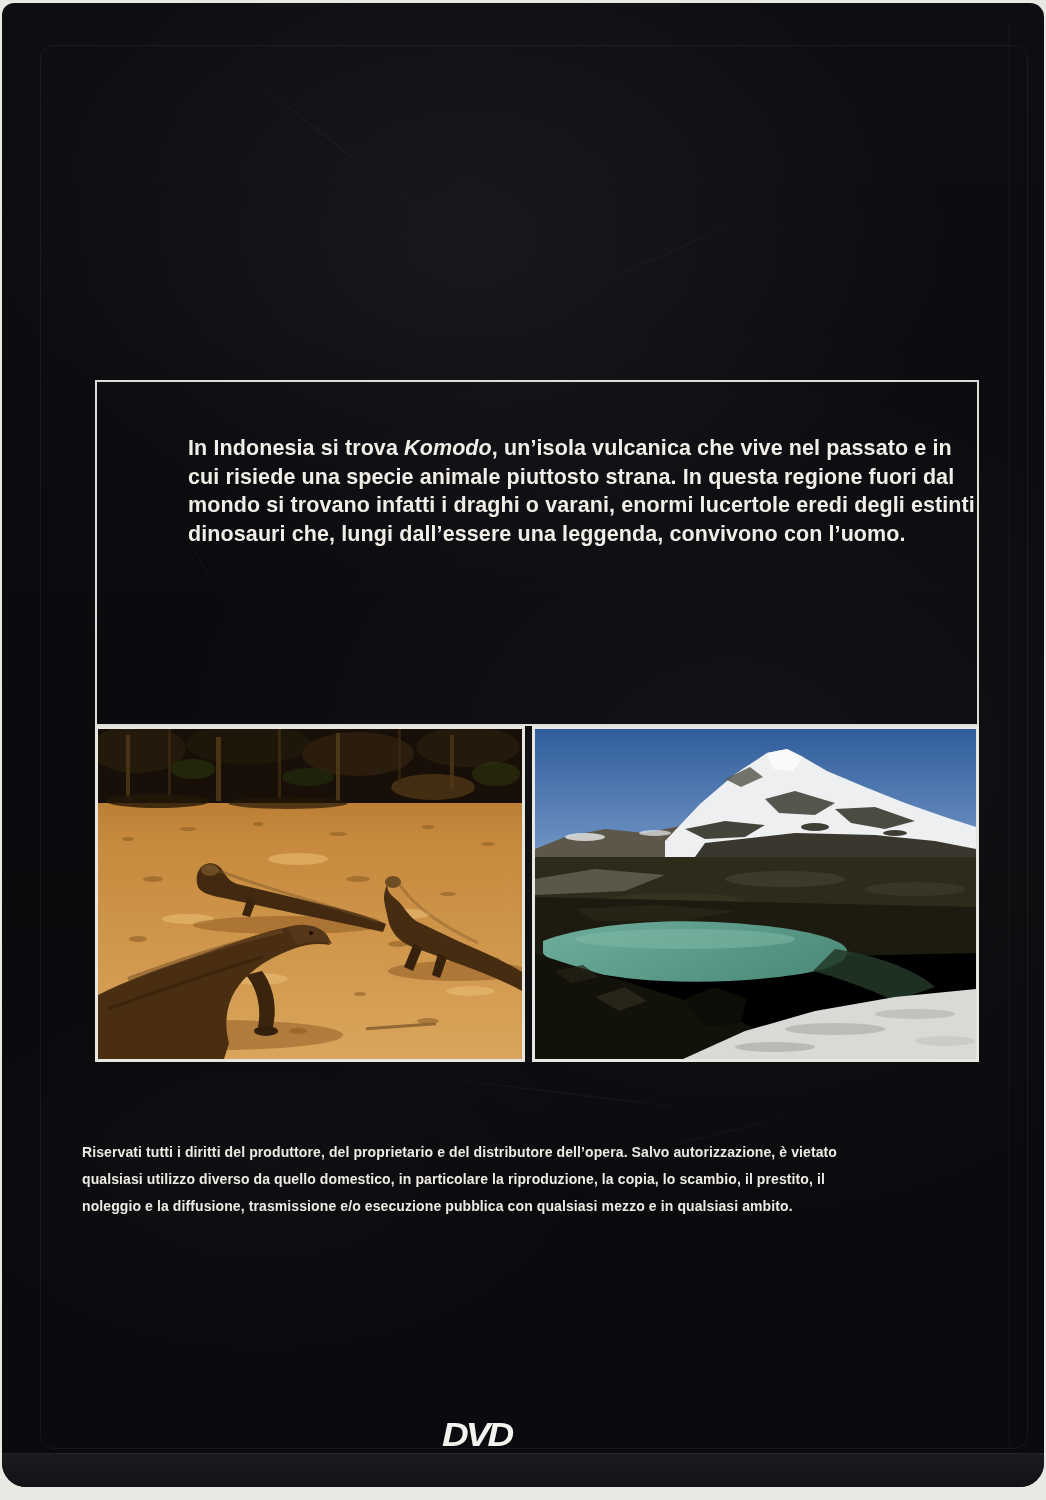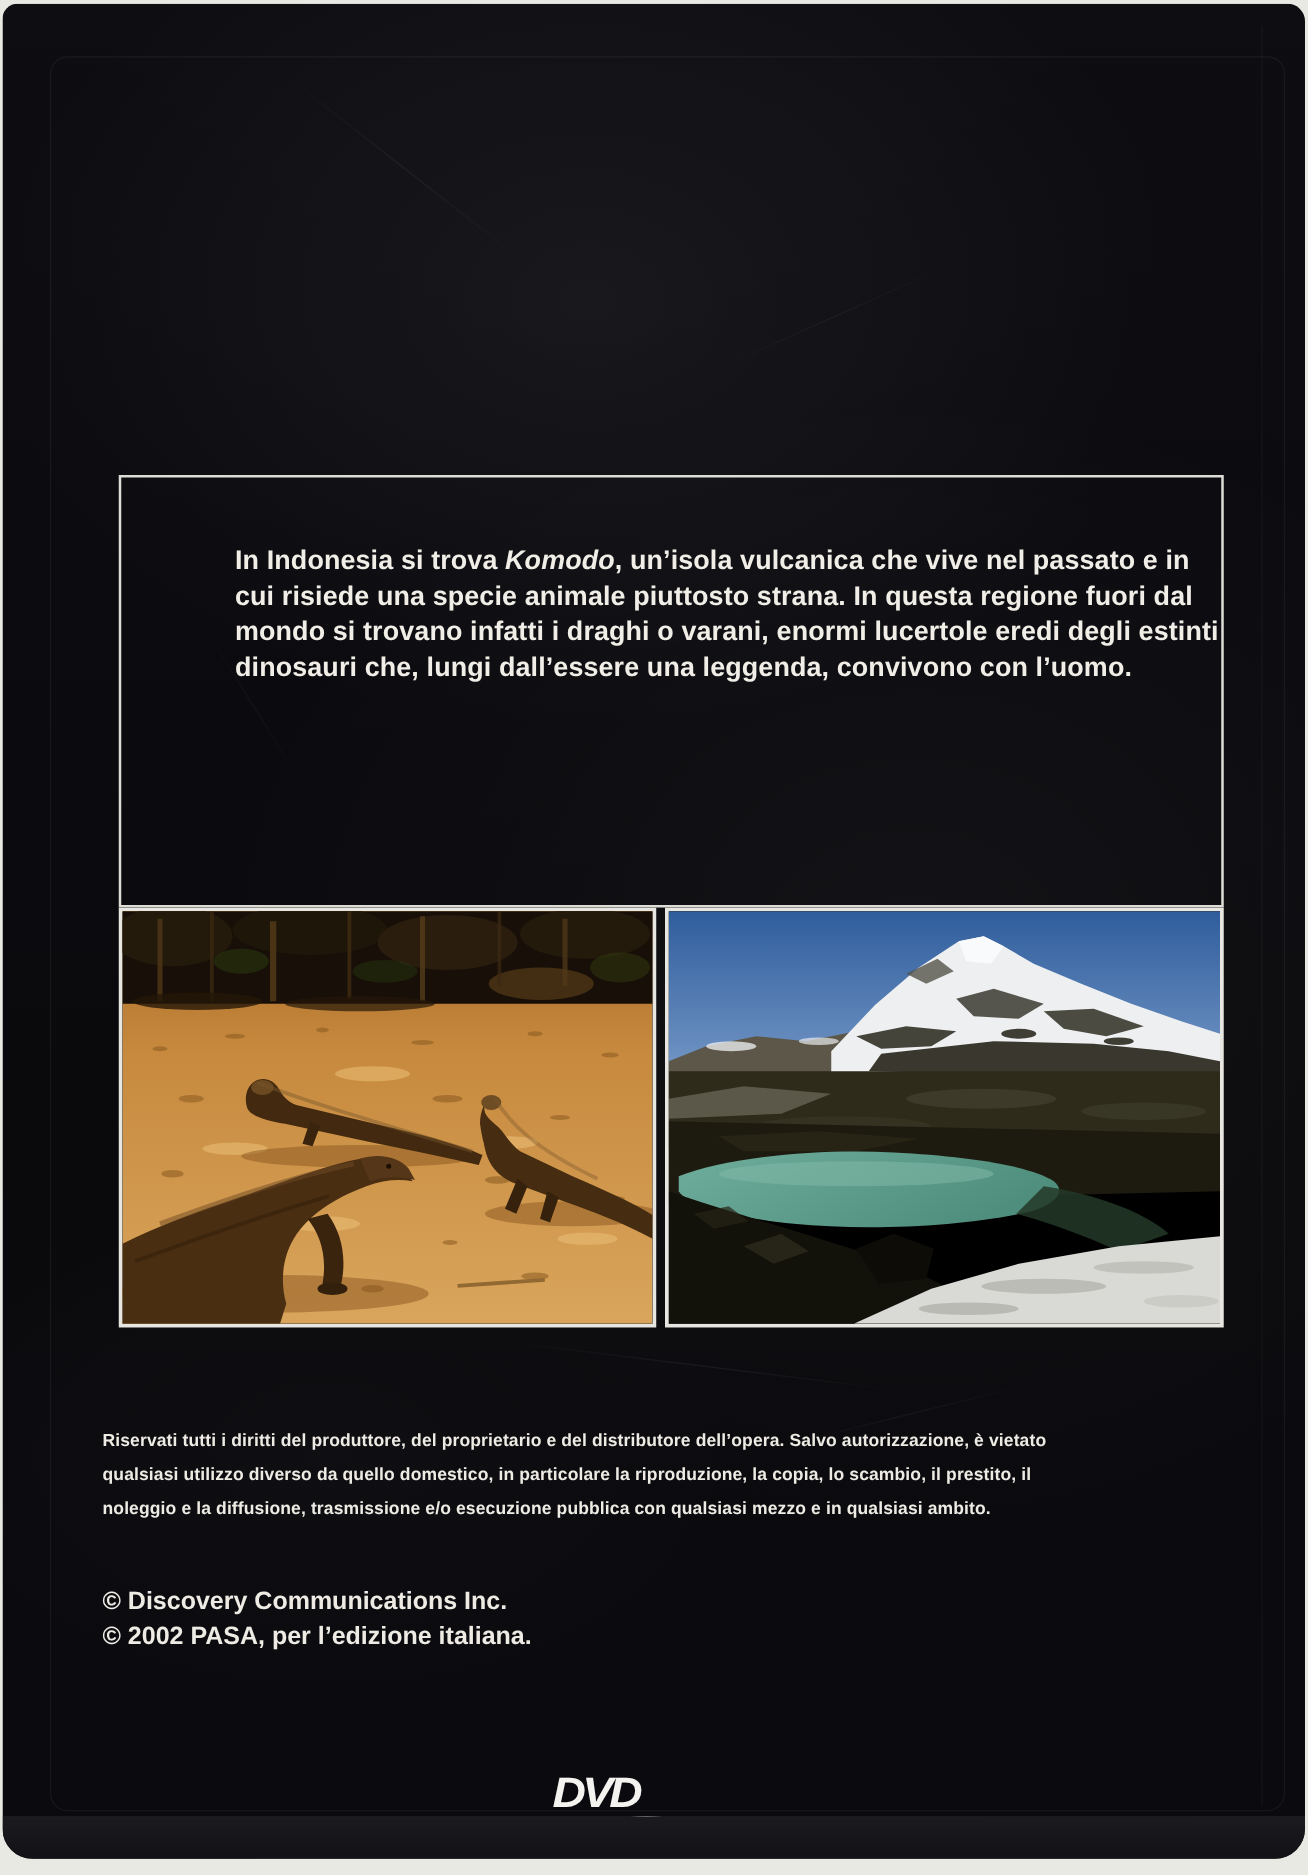--- a/index.html
+++ b/index.html
@@ -256,24 +256,20 @@
         <ellipse cx="300" cy="300" rx="50" ry="6" fill="#a8a8a2" opacity="0.6"></ellipse>
         <ellipse cx="380" cy="285" rx="40" ry="5" fill="#b2b2ac" opacity="0.6"></ellipse>
         <ellipse cx="240" cy="318" rx="40" ry="5" fill="#9c9c96" opacity="0.5"></ellipse>
         <ellipse cx="410" cy="312" rx="30" ry="5" fill="#c6c6c0" opacity="0.7"></ellipse>
       </g>
     </svg>
   </div>
 
   <p class="rights">Riservati tutti i diritti del produttore, del proprietario e del distributore dell’opera. Salvo autorizzazione, è vietato qualsiasi utilizzo diverso da quello domestico, in particolare la riproduzione, la copia, lo scambio, il prestito, il noleggio e la diffusione, trasmissione e/o esecuzione pubblica con qualsiasi mezzo e in qualsiasi ambito.</p>
 
-  <div class="copyright">
-    <p>© Discovery Communications Inc.</p>
-    <p>© 2002 PASA, per l’edizione italiana.</p>
-  </div>
 
   <div class="dvd-logo">
     <div class="dvd-word">DVD</div>
     <div class="dvd-ellipse">
       <span>VIDEO</span>
     </div>
   </div>
 
   <div class="bottom-edge"></div>
 </div>

